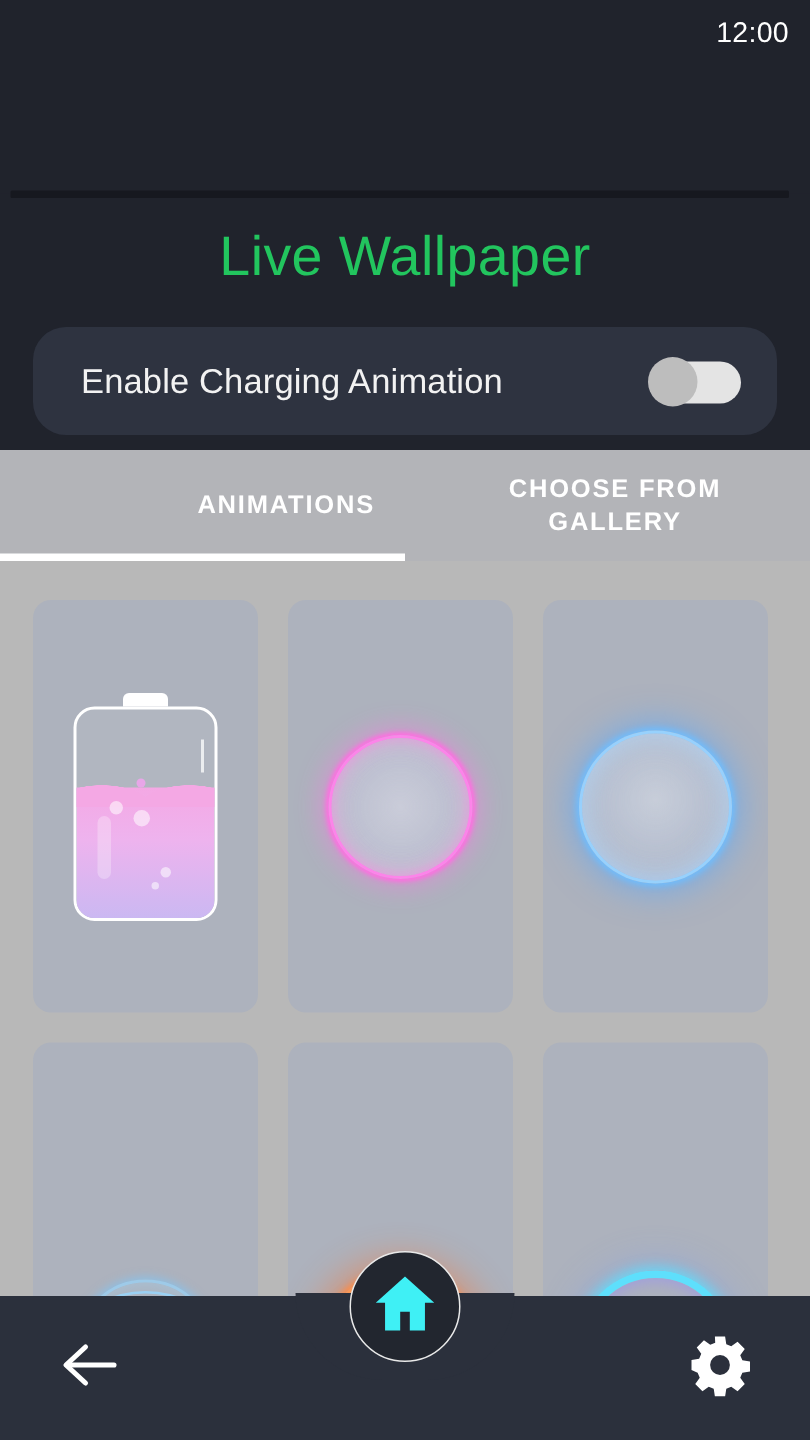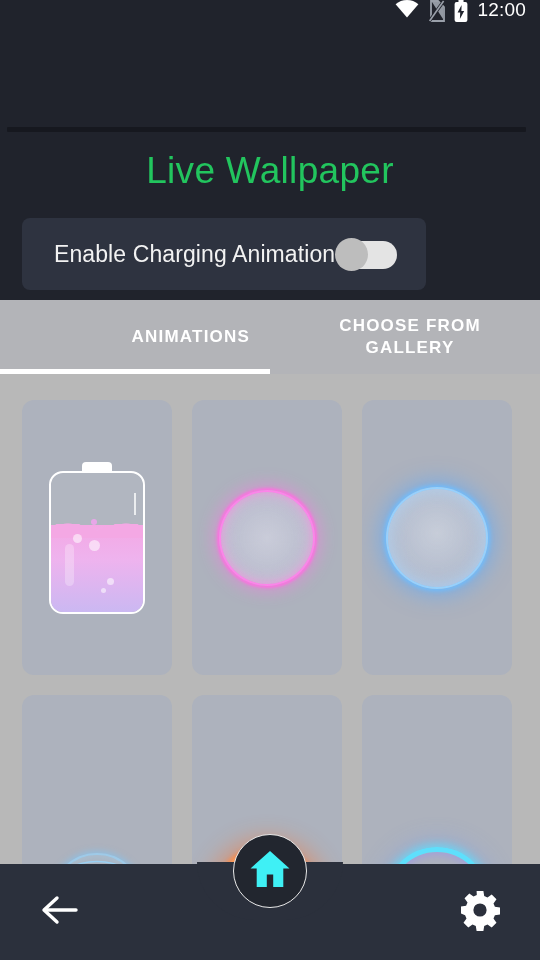--- a/index.html
+++ b/index.html
@@ -8,22 +8,22 @@
     font-family:"Liberation Sans", sans-serif;
     background:#20232c;
     overflow:hidden;
     position:relative;
   }
   #app{ position:absolute; inset:0; width:540px; height:960px; background:#20232c; }
 
   
   .statusbar{
     position:absolute; top:0; left:0; width:540px; height:32px;
-    display:flex; align-items:flex-start; justify-content:flex-end;
-    padding-right:14px; gap:9px; background:#20232c;
+    display:flex; align-items:flex-end; justify-content:flex-end;
+    padding-right:14px; gap:9px; background:#20232c;flex-direction:column;
   }
   .sb-time{ color:#ffffff; font-size:19px; letter-spacing:.2px; line-height:1; }
   .sb-ico{ display:block; }
 
   
   .adslot{
     position:absolute; top:32px; left:0; width:540px; height:97px;
     background:#20232c;
   }
   .adrule{
@@ -33,23 +33,23 @@
 
   
   .title{
     position:absolute; top:146px; left:0; width:540px; height:50px;
     text-align:center; color:#22c55e; font-size:37px; line-height:50px;
     font-weight:400; letter-spacing:.3px;
   }
 
   
   .togglecard{
-    position:absolute; top:218px; left:22px; width:404px; height:72px;
-    background:#2e3340; border-radius:8px;
-    display:flex; align-items:center; 
+    position:absolute; top:218px; left:22px; width:496px; height:72px;
+    background:#2e3340; border-radius:22px;
+    display:flex; align-items:center; justify-content:space-between;
     padding:0 24px 0 32px;
   }
   .togglelabel{ color:#f2f2f2; font-size:23px; letter-spacing:.1px; }
   .switch{ position:relative; width:62px; height:33px; flex:none; }
   .switch .track{
     position:absolute; right:0; top:3px; width:55px; height:28px;
     background:#e4e4e4; border-radius:14px;
   }
   .switch .thumb{
     position:absolute; left:0; top:0; width:33px; height:33px;

